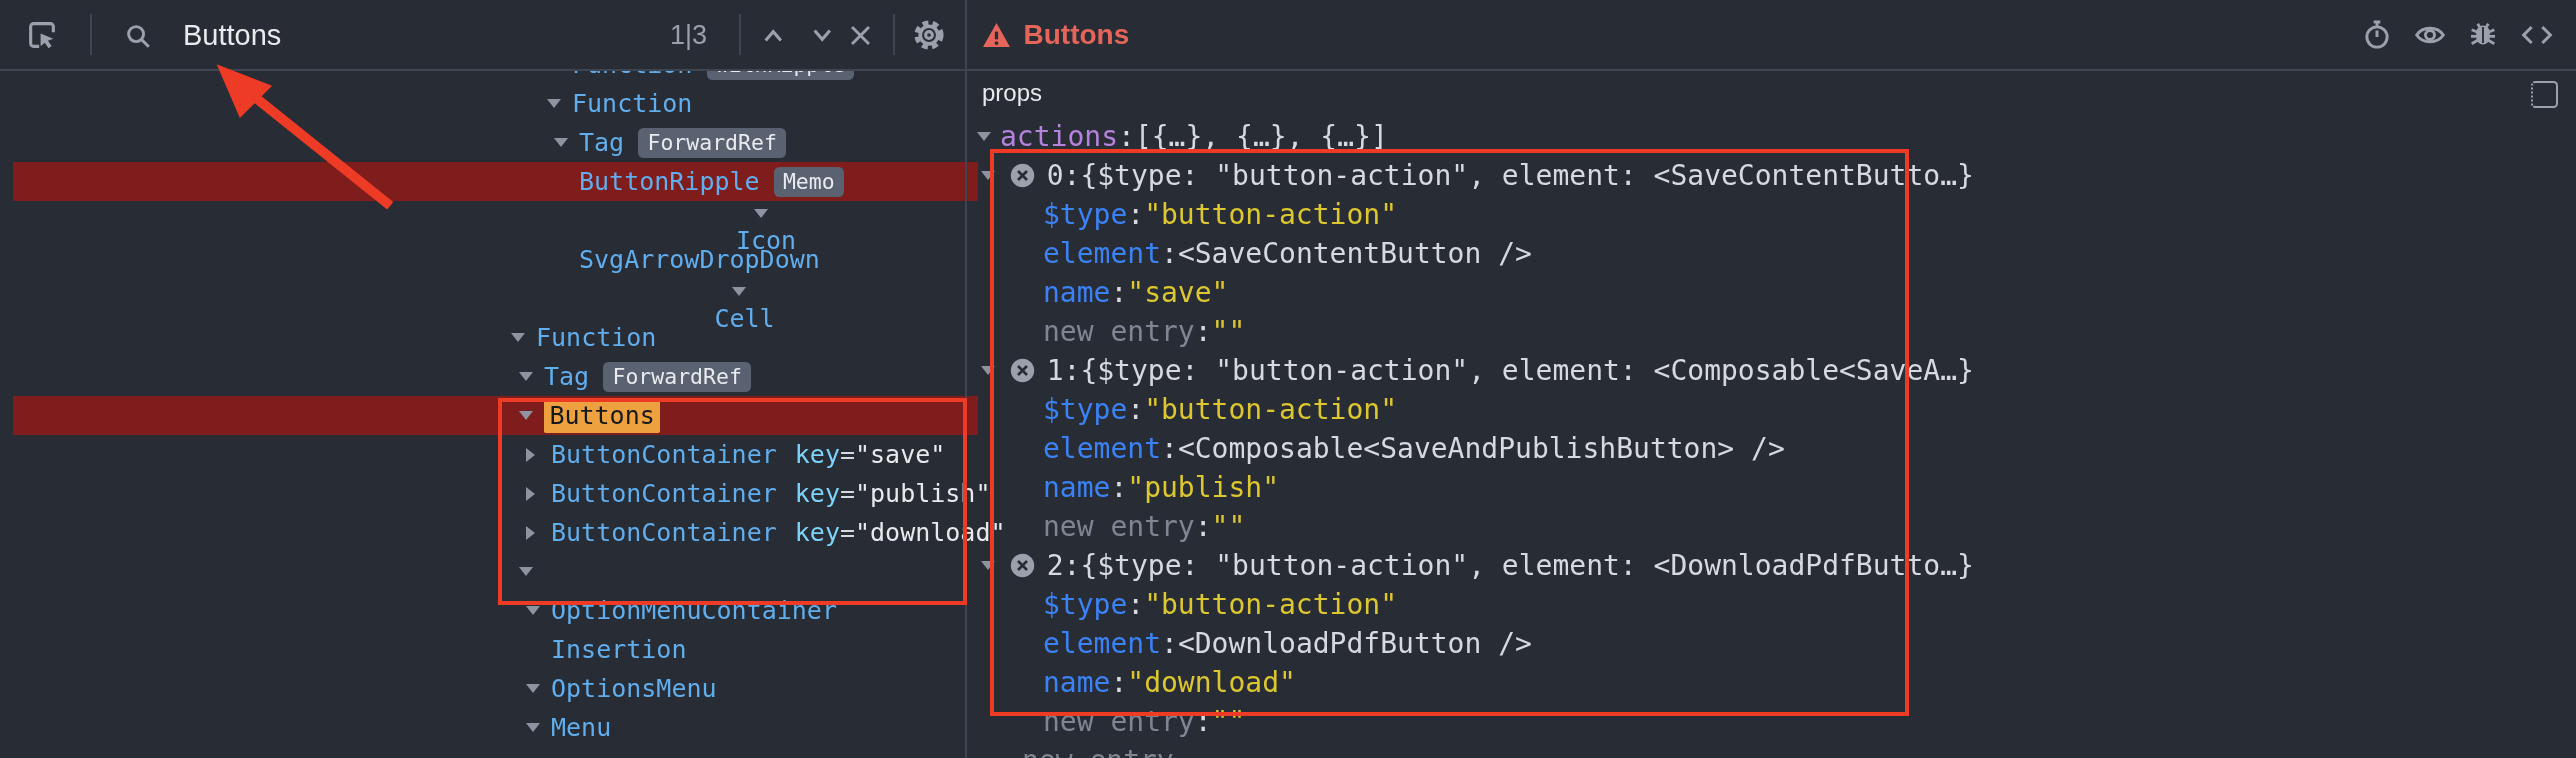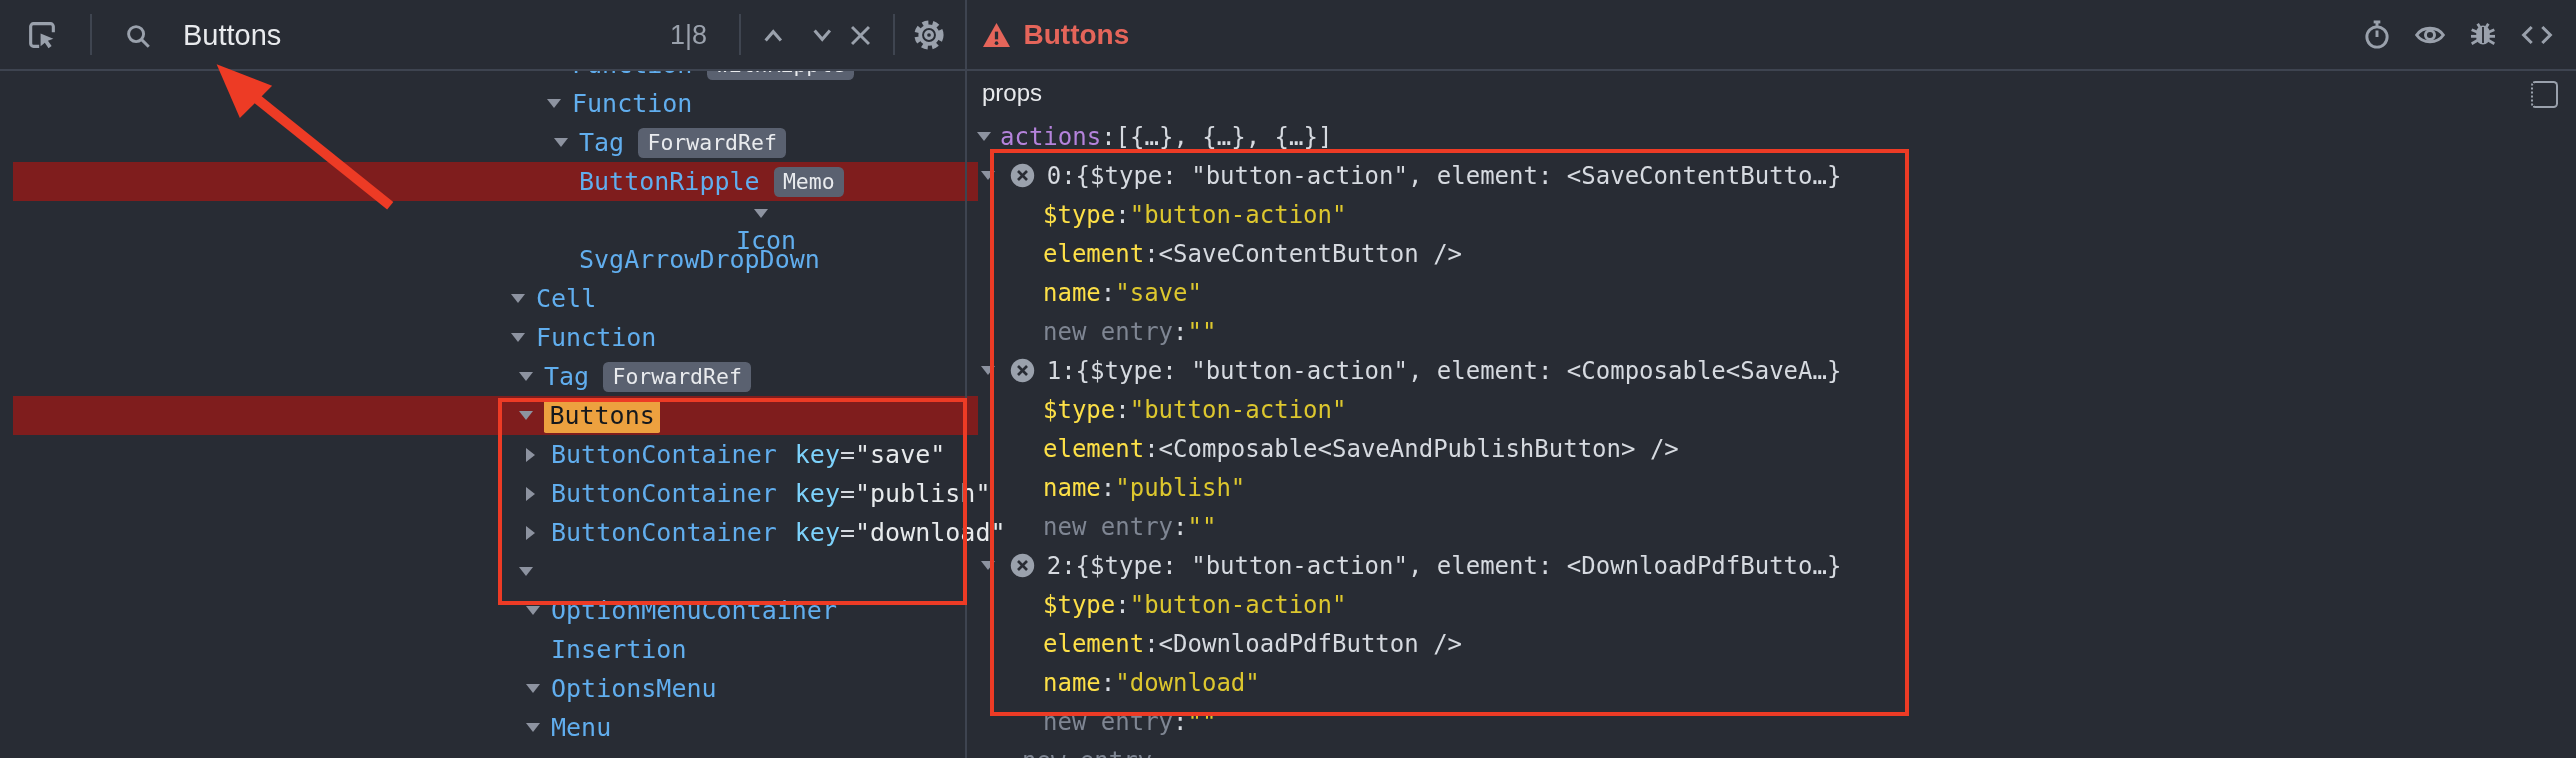--- a/index.html
+++ b/index.html
@@ -34,27 +34,27 @@
          padding:0 9px;border-radius:5.4px;}
   .key-wrap{margin-left:18px;}
   .key-name{color:#7dd3fc;} .key-eq{color:#d6dae0;} .key-val{color:#e7eaec;}
 
   
   #props-label{left:982px;top:79px;font-size:24px;color:#e8eaed;z-index:2;}
   #panel-layout-icon{left:2531px;top:81px;width:23px;height:23px;border:2.7px solid #9aa1ac;
                      border-left:2.7px dotted #9aa1ac;border-radius:4.5px;z-index:2;}
   #prop-lines{left:968px;top:117px;width:1608px;z-index:1;}
   .p-line{height:39px;display:flex;align-items:center;font-family:"DejaVu Sans Mono",monospace;
-          font-size:24px;color:#d6dae0;white-space:nowrap;}
+          font-size:28px;color:#d6dae0;white-space:nowrap;}
   .p-actions{padding-left:9px;}
   .p-entry{padding-left:12.5px;}
   .p-field{padding-left:75px;}
   .p-trail{padding-left:54px;color:#7f8693;}
   .p-arrow{width:23px;flex:0 0 23px;display:flex;align-items:center;}
-  .pname{color:#fde047;}
+  .pname{color:#3b82f6;}
   .pname-root{color:#b583dc;text-decoration:underline;text-underline-offset:5.4px;}
   .pyellow{color:#ddc72e;}
   .pgray{color:#7f8693;}
   .del-btn{width:27px;height:27px;margin:0 10.8px 0 5.4px;flex:0 0 27px;}
 
   
   .anno{border:4.5px solid #ed3b25;z-index:10;pointer-events:none;}
   #anno-box-tree{left:498px;top:398px;width:461px;height:199px;}
   #anno-box-props{left:990px;top:149px;width:911px;height:559px;}
   #anno-arrow{left:195px;top:50px;z-index:10;pointer-events:none;}
@@ -91,21 +91,21 @@
       <div class="tree-row" style="padding-left: 541px; flex-direction: column;">
         <span class="arrow-slot">
           <i class="tri-down"></i>
         </span>
         <span class="t-label">Icon</span>
       </div>
       <div class="tree-row" style="padding-left: 541px;">
         <span class="arrow-slot"></span>
         <span class="t-label">SvgArrowDropDown</span>
       </div>
-      <div class="tree-row" style="padding-left: 498px;">
+      <div class="tree-row" style="padding-left: 498px; flex-direction: column;">
         <span class="arrow-slot">
           <i class="tri-down"></i>
         </span>
         <span class="t-label">Cell</span>
       </div>
       <div class="tree-row" style="padding-left: 498px;">
         <span class="arrow-slot">
           <i class="tri-down"></i>
         </span>
         <span class="t-label">Function</span>
@@ -289,21 +289,21 @@
     <svg class="abs tb-icon" style="left:25px;top:18px" width="34" height="34" viewBox="0 0 24 24" fill="none" stroke="#9aa1ac" stroke-width="2.2">
       <path d="M10 20 H6 a2 2 0 0 1 -2 -2 V6 a2 2 0 0 1 2 -2 h12 a2 2 0 0 1 2 2 v4"></path>
       <path d="M11 11 l9 3.6 -3.8 1.4 2.6 3.8 -2.2 1.5 -2.6 -3.9 -3 2.6 Z" fill="#9aa1ac" stroke="none"></path>
     </svg>
     <div class="abs tb-vsep" style="left:90px"></div>
     <svg class="abs tb-icon" style="left:124px;top:21.5px" width="29" height="29" viewBox="0 0 24 24" fill="none" stroke="#9aa1ac" stroke-width="2.4">
       <circle cx="10" cy="10" r="6.2"></circle>
         <line x1="14.8" y1="14.8" x2="20.5" y2="20.5"></line>
     </svg>
     <div class="abs" id="search-value">Buttons</div>
-    <div class="abs" id="result-count">1|8</div>
+    <div class="abs" id="result-count">1|3</div>
     <div class="abs tb-vsep" style="left:739px"></div>
     <svg class="abs tb-icon" style="left:758px;top:23px" width="30.5" height="25" viewBox="0 0 24 18" fill="none" stroke="#9aa1ac" stroke-width="2.4">
       <polyline points="6,13 12,6 18,13"></polyline>
     </svg>
     <svg class="abs tb-icon" style="left:807px;top:23px" width="30.5" height="25" viewBox="0 0 24 18" fill="none" stroke="#9aa1ac" stroke-width="2.4">
       <polyline points="6,5 12,12 18,5"></polyline>
     </svg>
     <svg class="abs tb-icon" style="left:846px;top:20.6px" width="29" height="29" viewBox="0 0 24 24" fill="none" stroke="#9aa1ac" stroke-width="2.4">
       <line x1="5" y1="5" x2="19" y2="19"></line>
         <line x1="19" y1="5" x2="5" y2="19"></line>

